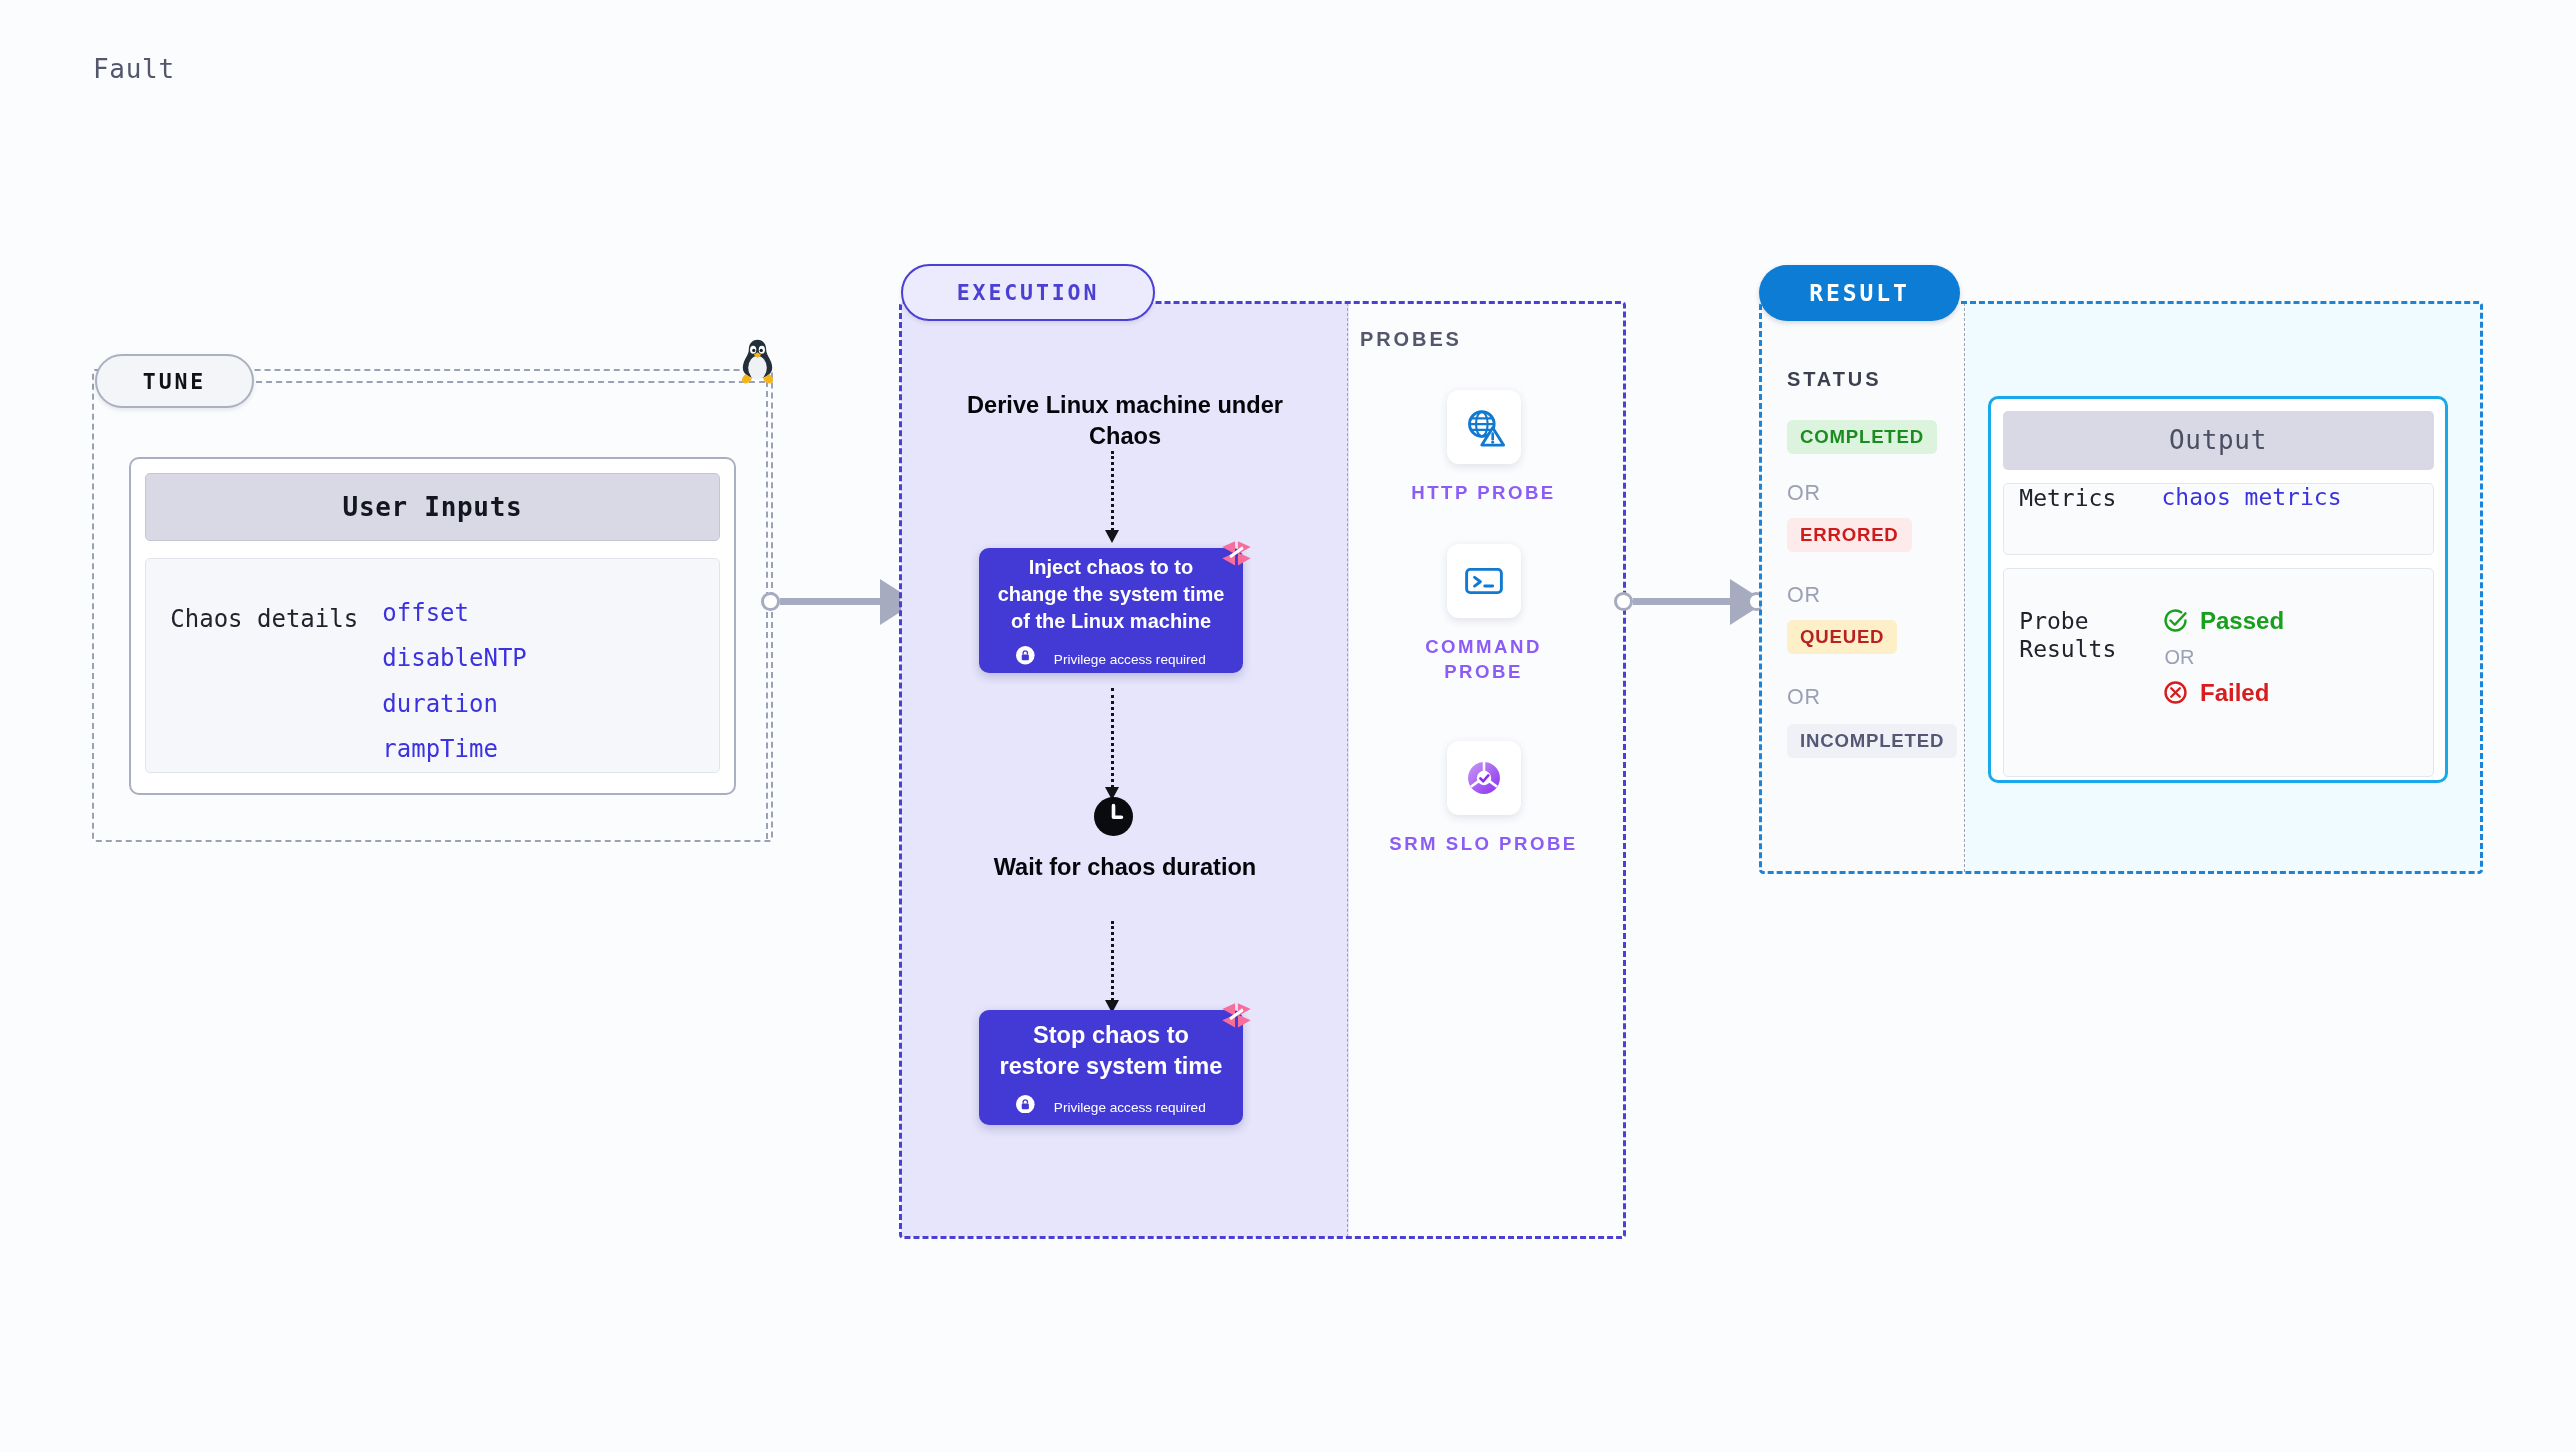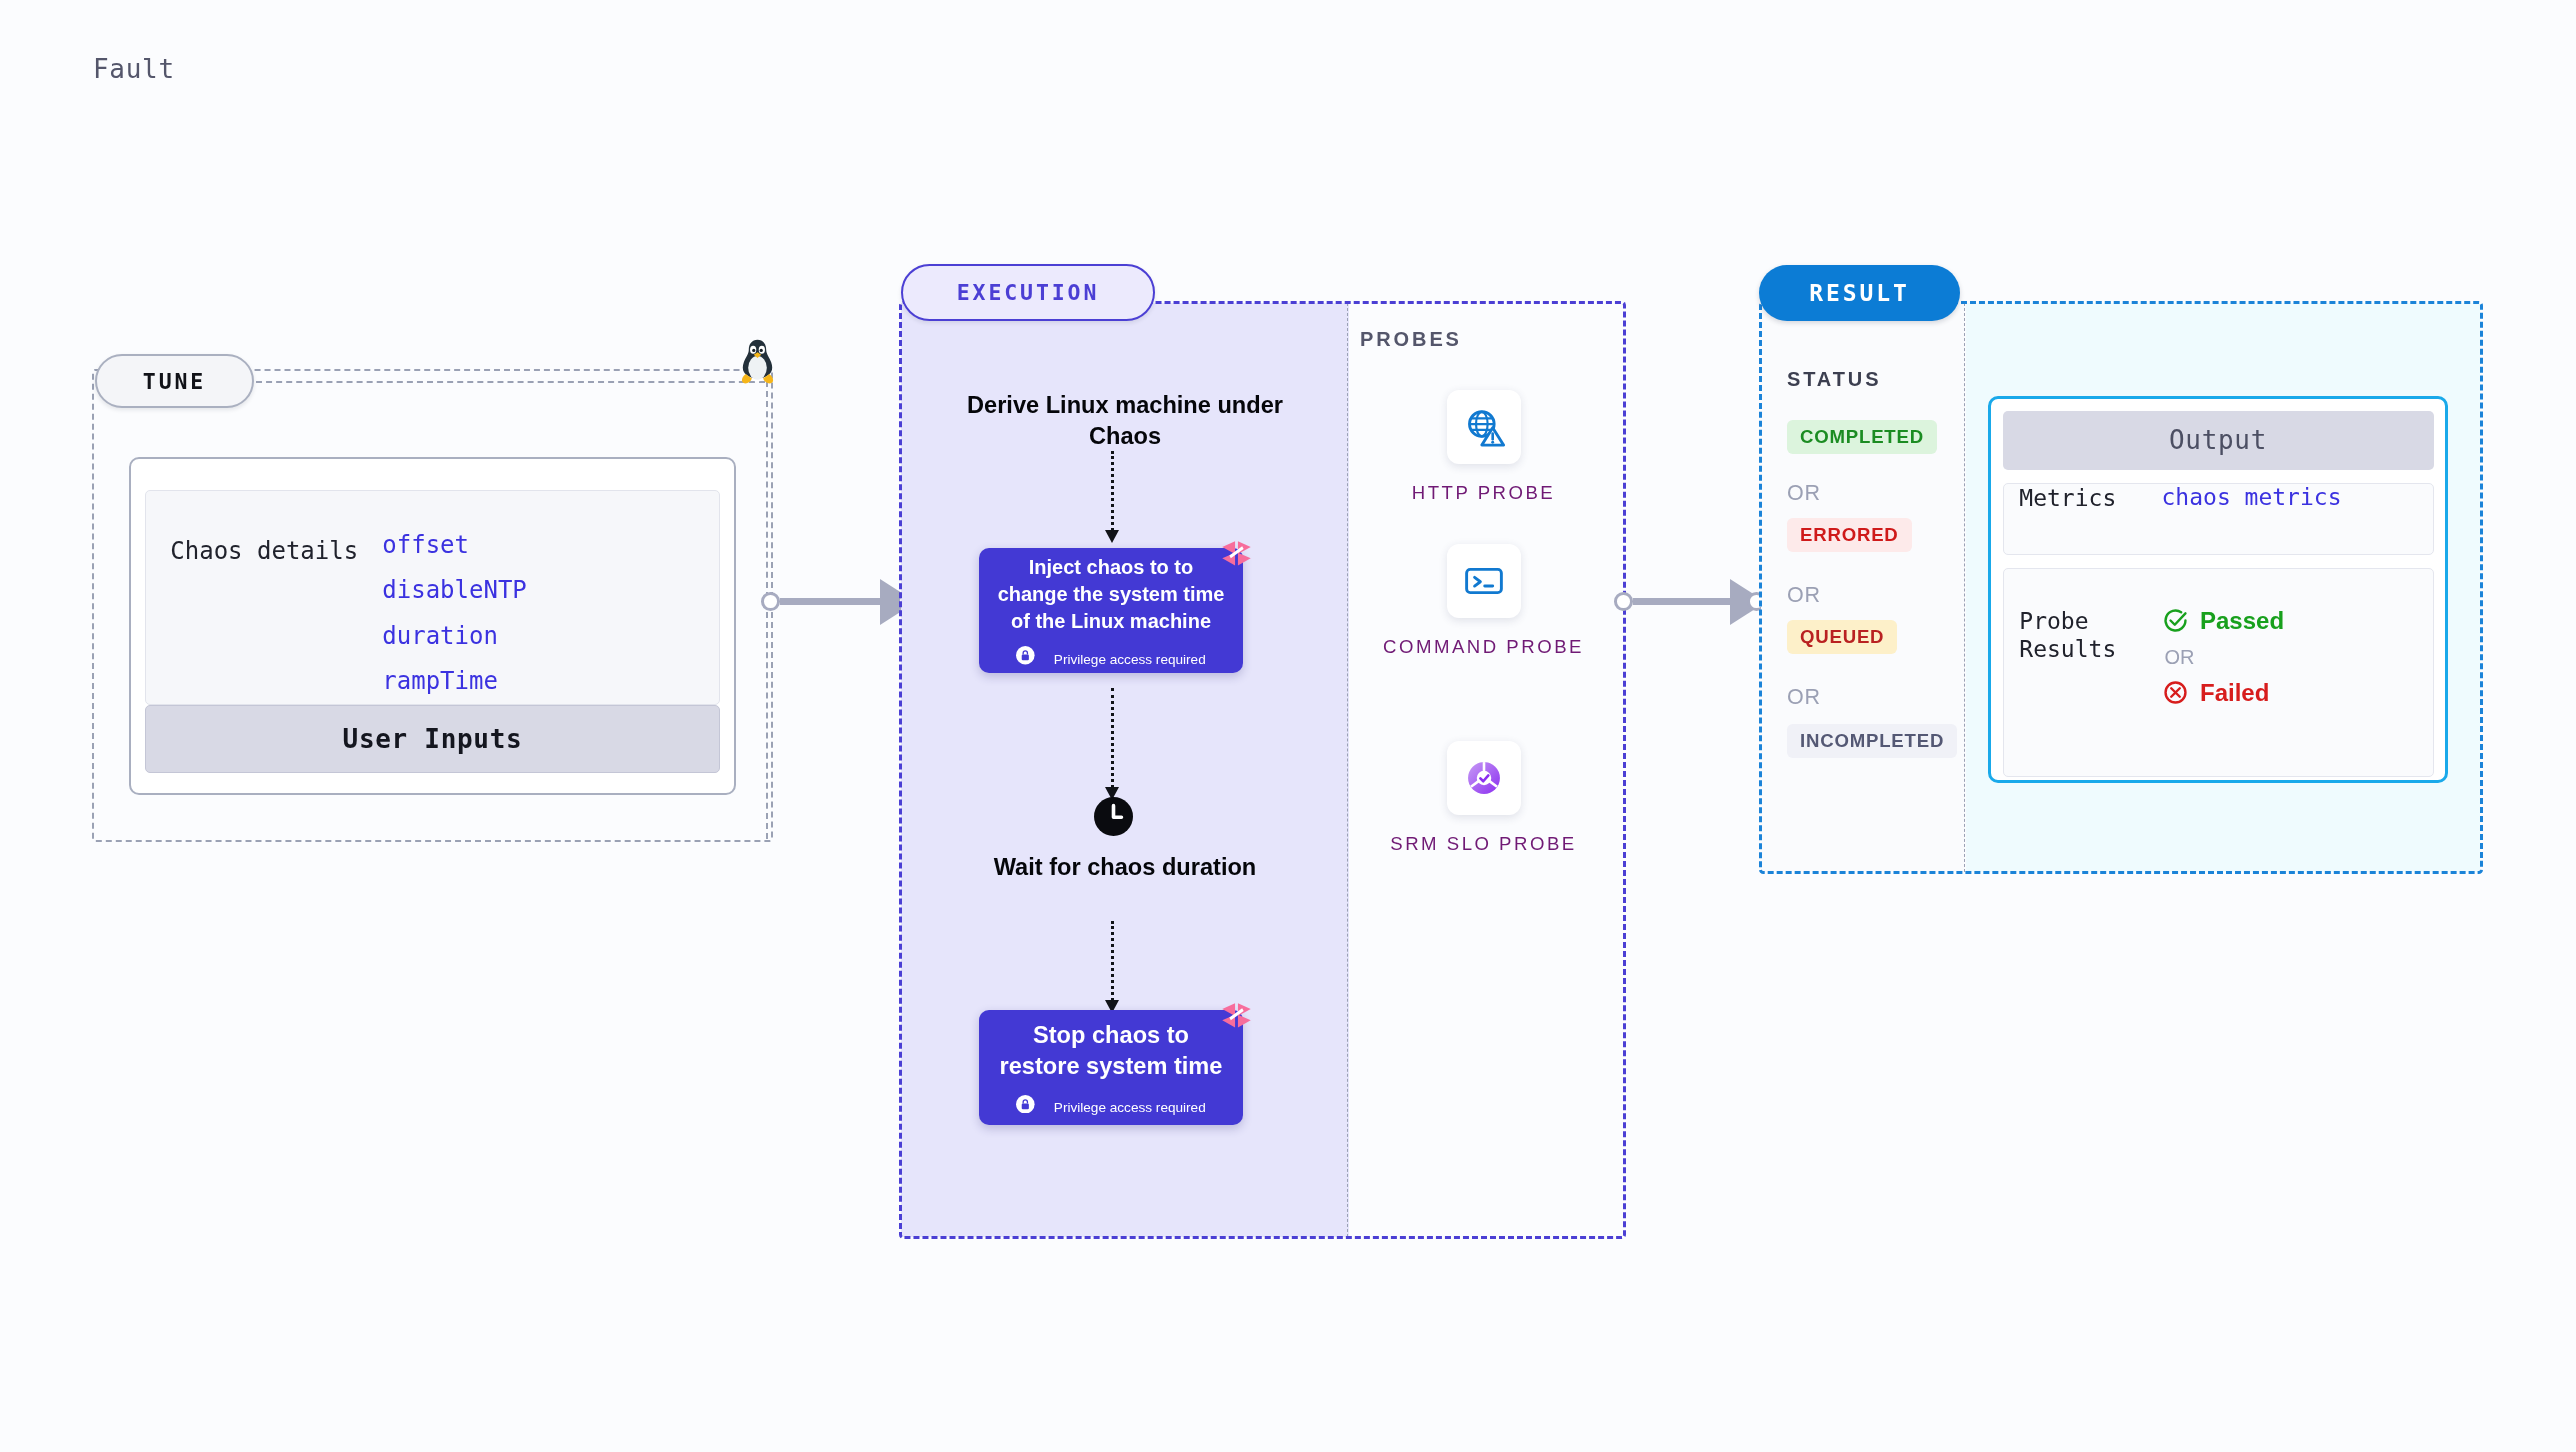--- a/index.html
+++ b/index.html
@@ -176,21 +176,21 @@
     font-size:20px;font-weight:700;color:#54566b;letter-spacing:2.9px;
     font-family:"Liberation Sans",sans-serif;
   }
   .probe-item{position:absolute;width:201px;display:flex;flex-direction:column;align-items:center;}
   .probe-tile{
     width:74px;height:74px;background:#ffffff;border-radius:12px;
     display:flex;align-items:center;justify-content:center;
     box-shadow:0 2.9px 8.6px rgba(40,50,90,.12);
   }
   .probe-name{
-    margin-top:15.8px;text-align:center;font-size:18.6px;font-weight:400;color:#701a75;
+    margin-top:15.8px;text-align:center;font-size:18.6px;font-weight:700;color:#8b5cf6;
     letter-spacing:2.5px;line-height:1.38;font-family:"Liberation Sans",sans-serif;
   }
   #probe-http{left:1383px;top:390px;}
   #probe-command{left:1383px;top:544px;}
   #probe-srmslo{left:1383px;top:741px;}
 
   
   #status-label{
     position:absolute;left:1787px;top:368px;
     font-size:20px;font-weight:700;color:#3c3f50;letter-spacing:2.9px;
@@ -273,30 +273,30 @@
       <ellipse cx="38" cy="19" rx="5" ry="6.5" fill="#ffffff"></ellipse>
       <circle cx="25" cy="20" r="2.6" fill="#1a2229"></circle>
       <circle cx="37" cy="20" r="2.6" fill="#1a2229"></circle>
       <path d="M25 27 L31 23 L37 27 L31 32 Z" fill="#f5b519"></path>
       <path d="M12 58 C6 63 4 69 8 72 C13 75 20 71 22 65 Z" fill="#f5b519"></path>
       <path d="M50 58 C56 63 58 69 54 72 C49 75 42 71 40 65 Z" fill="#f5b519"></path>
     </svg>
   </div>
 
   <div id="user-inputs-card">
+    <div id="user-inputs-header">User Inputs</div>
     <div id="user-inputs-body">
       <div id="chaos-details-label">Chaos details</div>
       <div id="chaos-details-values">
         <span class="input-value">offset</span>
         <span class="input-value">disableNTP</span>
         <span class="input-value">duration</span>
         <span class="input-value">rampTime</span>
       </div>
     </div>
-    <div id="user-inputs-header">User Inputs</div>
   </div>
 
   <div class="stage-arrow" id="arrow-tune-exec">
     <span class="arrow-dot"></span>
     <span class="arrow-shaft"></span>
     <span class="arrow-head"></span>
     <span class="arrow-dot"></span>
   </div>
 
   <div id="execution-fill"></div>

